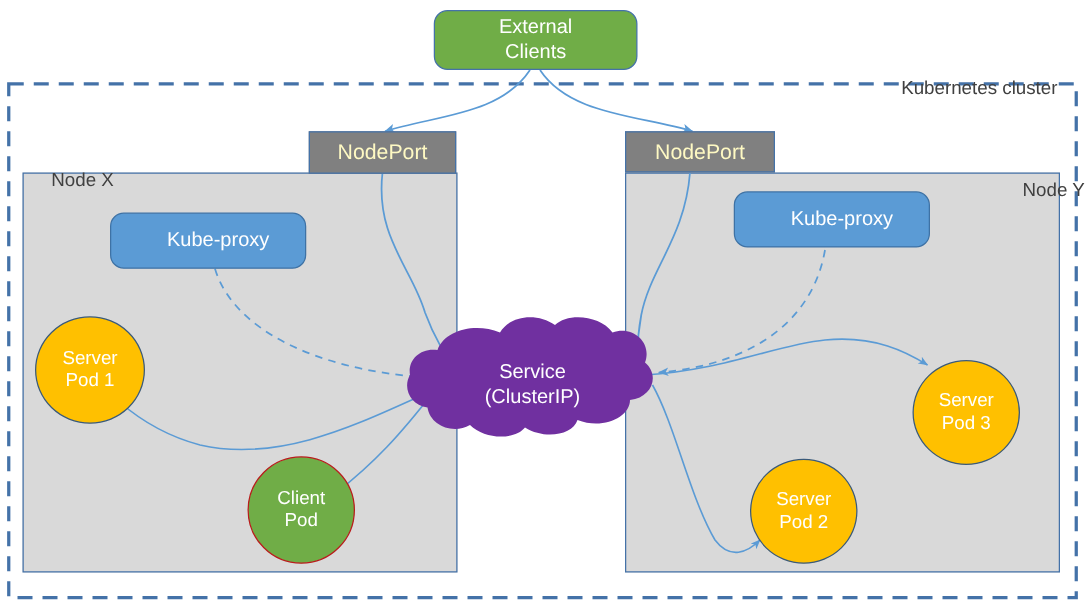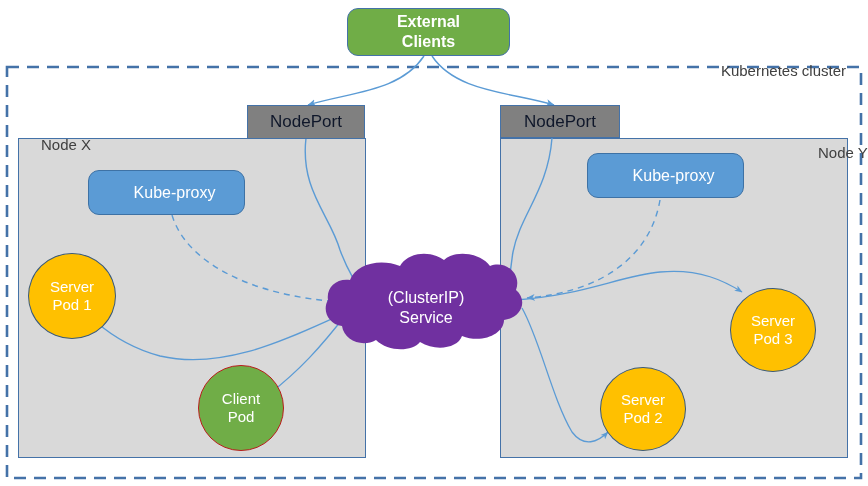--- a/index.html
+++ b/index.html
@@ -43,21 +43,21 @@
     white-space: nowrap;
   }
   .nodeport-box {
     position: absolute;
     background: #808080;
     border: 1px solid #4472a8;
     box-sizing: border-box;
     display: flex;
     align-items: center;
     justify-content: center;
-    color: #0f172a;
+    color: #fef9c3;
     font-size: 17px;
   }
   .rounded-box {
     position: absolute;
     box-sizing: border-box;
     display: flex;
     flex-direction: column;
     align-items: center;
     justify-content: center;
     color: #ffffff;
@@ -161,21 +161,21 @@
                C 480,252 454,250 444,260
                C 430,250 408,252 400,266 Z" fill="#7030a0"></path>
     </g>
   </svg>
 
   <div class="cluster-label" style="right:22px; top:62px;">Kubernetes cluster</div>
 
   <div class="node-label" style="left:28px; top:136px;margin-left:13px;">Node X</div>
   <div class="node-label" style="left:818px; top:144px;">Node Y</div>
 
-  <div class="rounded-box ext-clients" style="left:347px; top:8px; width:163px; height:48px;font-weight:bold;">
+  <div class="rounded-box ext-clients" style="left:347px; top:8px; width:163px; height:48px;">
     <span>External</span>
     <span>Clients</span>
   </div>
 
   <div class="nodeport-box" style="left:247px; top:105px; width:118px; height:34px;">NodePort</div>
   <div class="nodeport-box" style="left:500px; top:105px; width:120px; height:33px;">NodePort</div>
 
   <div class="rounded-box kube-proxy" style="left:88px; top:170px; width:157px; height:45px;">Kube-proxy</div>
   <div class="rounded-box kube-proxy" style="left:587px; top:153px; width:157px; height:45px;">Kube-proxy</div>
 
@@ -193,17 +193,17 @@
     <span>Server</span>
     <span>Pod 2</span>
   </div>
 
   <div class="pod-circle pod-server" style="left:730px; top:288px; width:86px; height:84px;">
     <span>Server</span>
     <span>Pod 3</span>
   </div>
 
   <div class="service-label" style="left:326px; top:288px;">
+    <div>Service</div>
     <div>(ClusterIP)</div>
-    <div>Service</div>
   </div>
 
 </div>
 
 </body></html>

